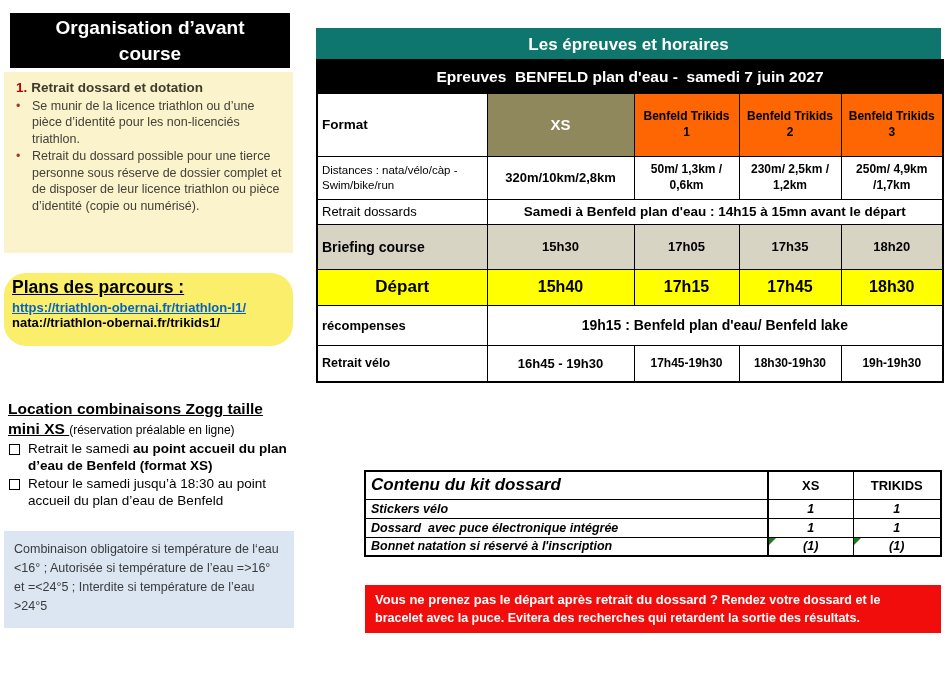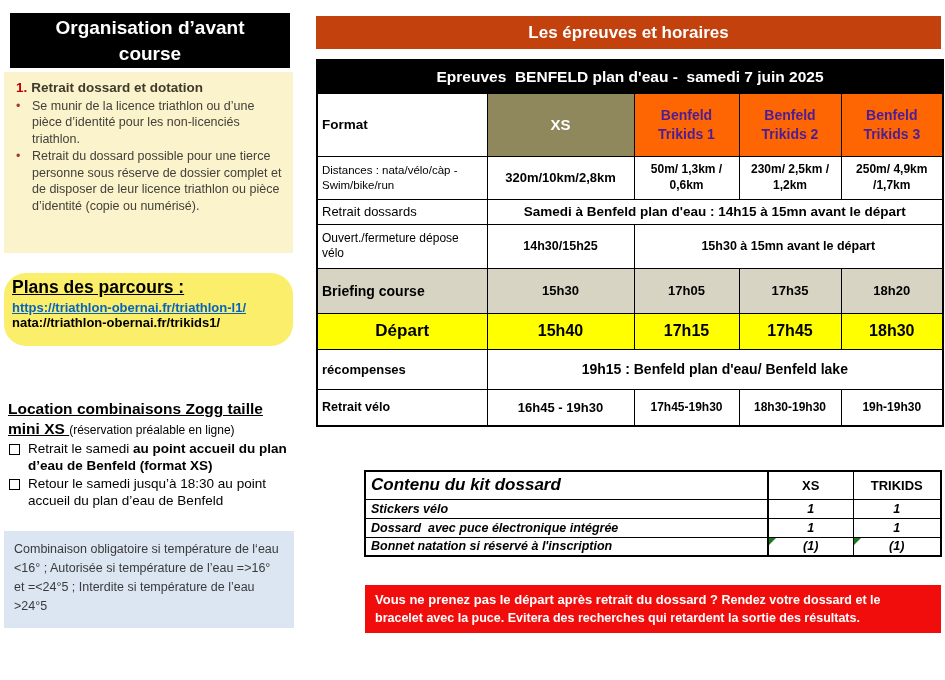--- a/index.html
+++ b/index.html
@@ -44,22 +44,22 @@
     flex:0 0 11px; width:11px; height:11px; border:1.6px solid #000;
     margin:3px 8px 0 1px; display:inline-block;
   }
   .blue-box {
     left:4px; top:531px; width:290px; height:97px;
     background:#dce6f2; padding:9px 10px; font-size:12.5px; line-height:1.52; color:#3a3a3a;
   }
 
   
   .right-header {
-    left:316px; top:16px; width:625px; height:33px;
-    background:#c2410c; color:#fff; font-weight:bold; font-size:17px;
+    left:316px; top:28px; width:625px; height:33px;
+    background:#0f766e; color:#fff; font-weight:bold; font-size:17px;
     text-align:center; line-height:33px;
   }
 
   table { border-collapse:collapse; table-layout:fixed; }
   .main-table { left:316px; top:59px; width:626px; border:2.5px solid #000; }
   .main-table td { border:1.6px solid #000; padding:1px 4px; vertical-align:middle; overflow:hidden; }
   .schedule-title {
     background:#000; color:#fff; font-weight:bold; font-size:15.5px;
     text-align:center; white-space:pre-wrap;
   }
@@ -69,21 +69,21 @@
   .r-dossards{ height:25px; }
   .r-depose  { height:44px; }
   .r-brief   { height:45px; }
   .r-depart  { height:36px; }
   .r-recomp  { height:40px; }
   .r-velo    { height:37px; }
 
   .cell-label-left { text-align:left; }
   .fmt-label { font-weight:bold; font-size:13.5px; }
   .xs-head   { background:#8e885c; color:#fff; font-weight:bold; font-size:15px; text-align:center; }
-  .tk-head   { background:#fd6602; color:#4c1d95; font-weight:bold; font-size:14px; text-align:center; line-height:1.3; }
+  .tk-head   { background:#fd6602; color:#000000; font-weight:bold; font-size:12px; text-align:center; line-height:1.3; }
   .dist-label{ font-size:11.5px; line-height:1.3; }
   .val-bold-c{ font-weight:bold; text-align:center; }
   .dist-xs   { font-size:13px; }
   .dist-tk   { font-size:12px; line-height:1.3; }
   .dossards-label { font-size:13px; }
   .dossards-val { font-weight:bold; font-size:13.5px; text-align:center; }
   .depose-label { font-size:12px; line-height:1.25; }
   .depose-val { font-weight:bold; font-size:12.5px; text-align:center; }
   .beige { background:#d8d4c4; }
   .brief-label { font-weight:bold; font-size:14px; vertical-align:top; }
@@ -163,44 +163,39 @@
 <table class="abs main-table">
   <colgroup>
       <col style="width:170px">
       <col style="width:147px">
       <col style="width:105px">
       <col style="width:102px">
       <col style="width:102px">
     </colgroup>
   <tbody>
       <tr class="r-title">
-    <td colspan="5" class="schedule-title">Epreuves  BENFELD plan d'eau -  samedi 7 juin 2025</td>
+    <td colspan="5" class="schedule-title">Epreuves  BENFELD plan d'eau -  samedi 7 juin 2027</td>
   </tr>
   <tr class="r-format">
     <td class="cell-label-left fmt-label">Format</td>
     <td class="xs-head">XS</td>
     <td class="tk-head">Benfeld Trikids 1</td>
     <td class="tk-head">Benfeld Trikids 2</td>
     <td class="tk-head">Benfeld Trikids 3</td>
   </tr>
   <tr class="r-dist">
     <td class="cell-label-left dist-label">Distances : nata/vélo/càp - Swim/bike/run</td>
     <td class="val-bold-c dist-xs">320m/10km/2,8km</td>
     <td class="val-bold-c dist-tk">50m/ 1,3km / 0,6km</td>
     <td class="val-bold-c dist-tk">230m/ 2,5km / 1,2km</td>
     <td class="val-bold-c dist-tk">250m/ 4,9km /1,7km</td>
   </tr>
   <tr class="r-dossards">
     <td class="cell-label-left dossards-label">Retrait dossards</td>
     <td colspan="4" class="dossards-val">Samedi à Benfeld plan d'eau : 14h15 à 15mn avant le départ</td>
-  </tr>
-  <tr class="r-depose">
-    <td class="cell-label-left depose-label">Ouvert./fermeture dépose vélo</td>
-    <td class="depose-val">14h30/15h25</td>
-    <td colspan="3" class="depose-val">15h30 à 15mn avant le départ</td>
   </tr>
   <tr class="r-brief">
     <td class="cell-label-left beige brief-label">Briefing course</td>
     <td class="beige brief-val">15h30</td>
     <td class="beige brief-val">17h05</td>
     <td class="beige brief-val">17h35</td>
     <td class="beige brief-val">18h20</td>
   </tr>
   <tr class="r-depart">
     <td class="yellow depart-label">Départ</td>

